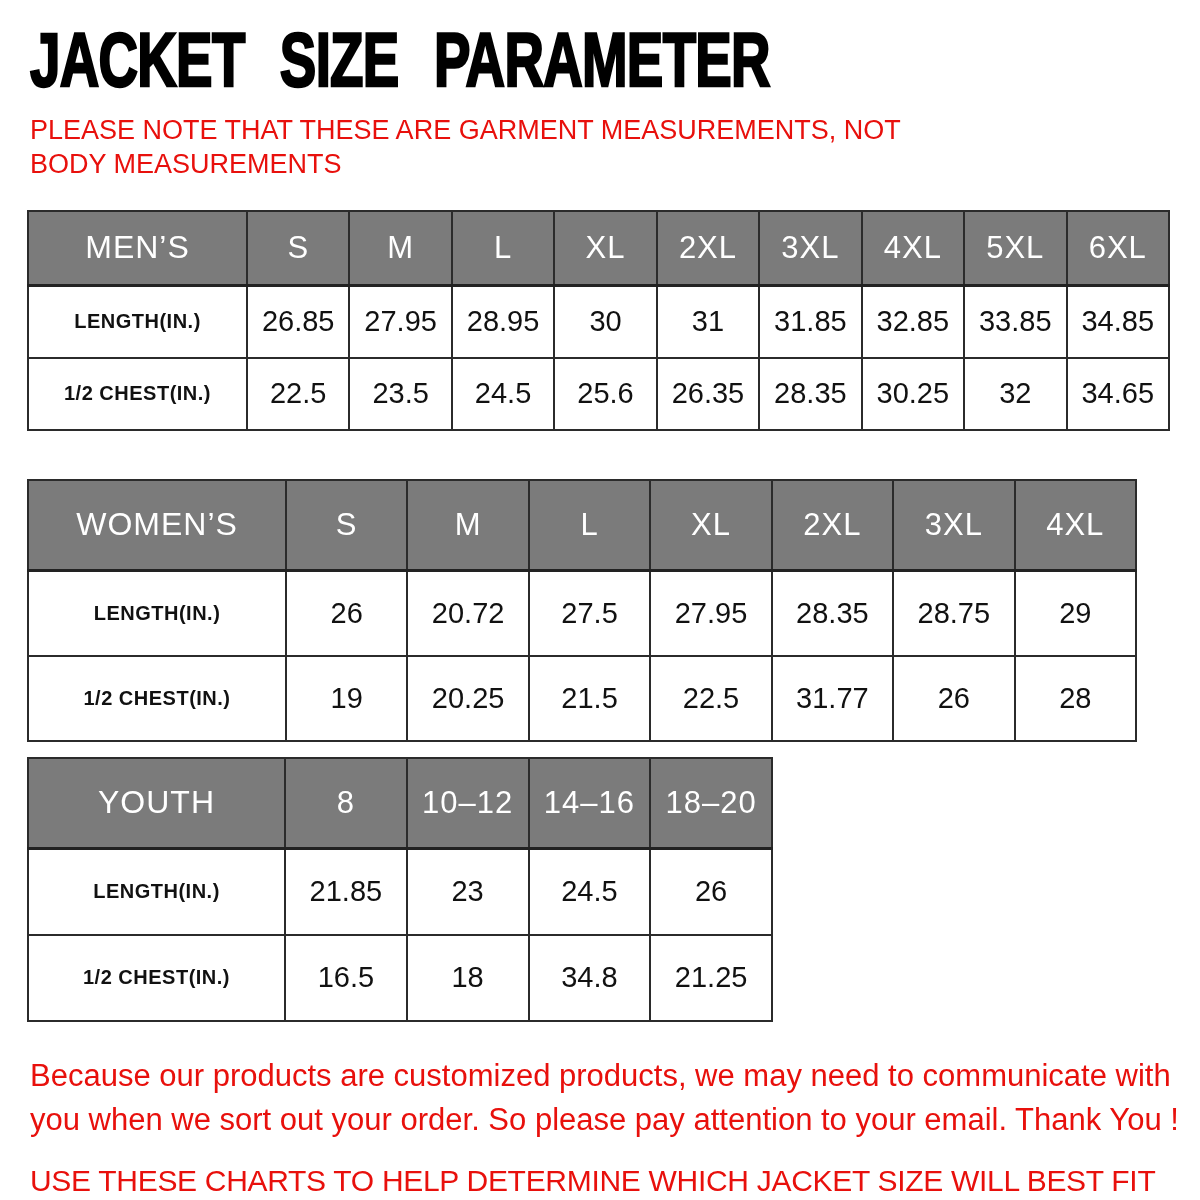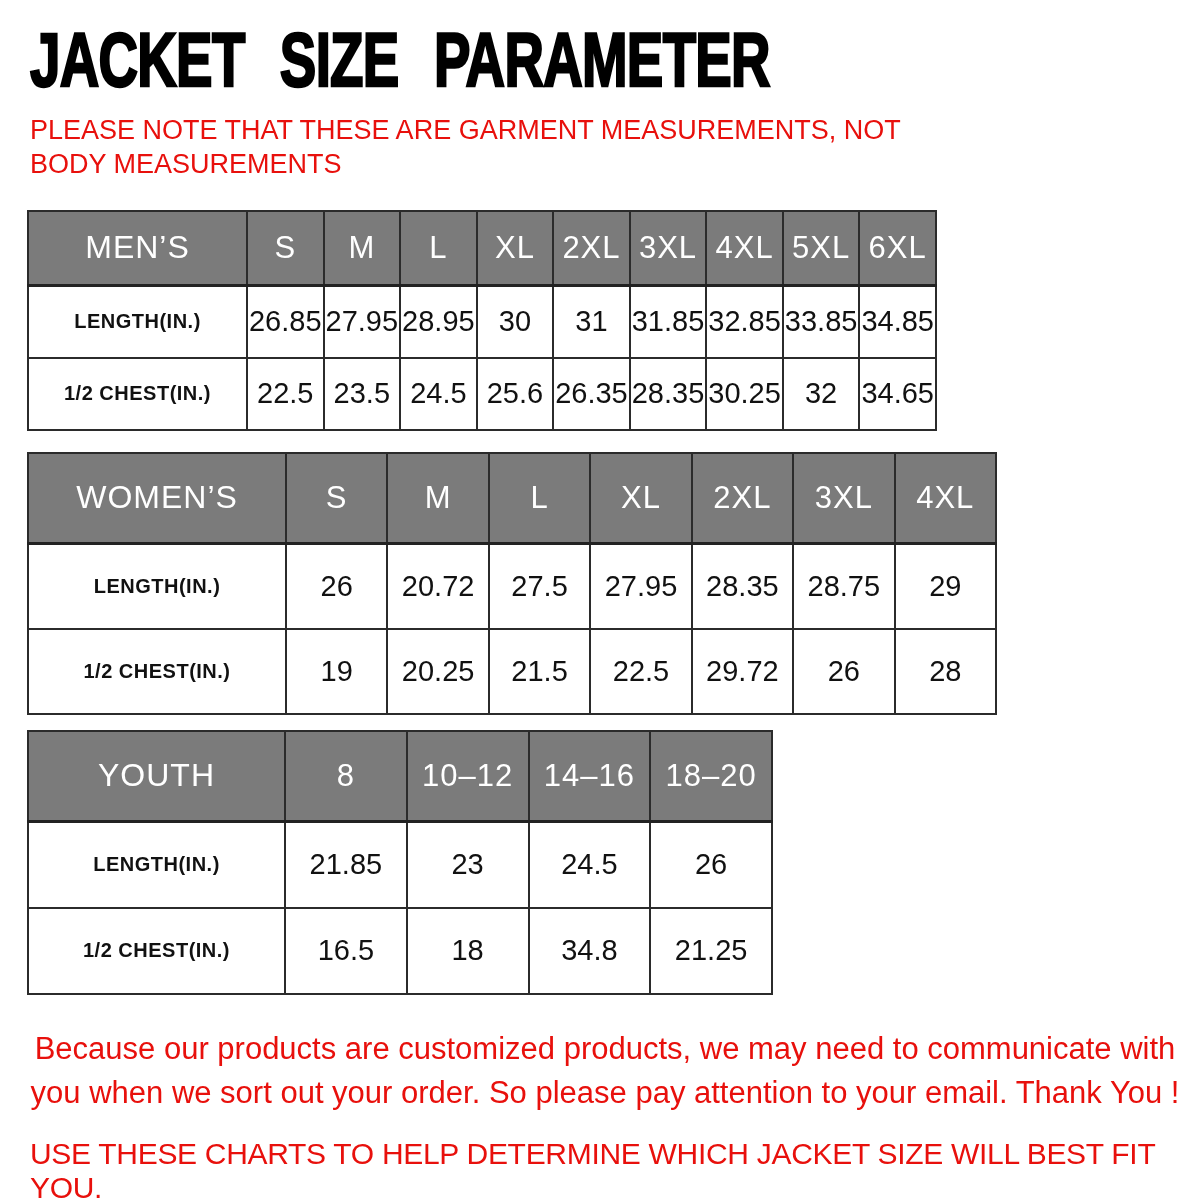--- a/index.html
+++ b/index.html
@@ -68,43 +68,42 @@
     color: #111111;
     font-size: 20px;
     font-weight: 600;
     letter-spacing: 0.5px;
   }
   table.size-table tbody td {
     color: #111111;
     font-size: 29px;
     font-weight: 400;
   }
-  #table-mens { width: 910px; margin-top: 28px; }
+  #table-mens { width: 1143px; margin-top: 28px; }
   #table-mens col.col-first { width: 219px; }
   #table-mens thead tr { height: 75px; }
   #table-mens tbody tr { height: 72px; }
 
-  #table-womens { width: 970px; margin-top: 21px; }
+  #table-womens { width: 1110px; margin-top: 48px; }
   #table-womens col.col-first { width: 258px; }
   #table-womens thead tr { height: 91px; }
   #table-womens tbody tr { height: 85px; }
 
   #table-youth { width: 746px; margin-top: 15px; }
   #table-youth col.col-first { width: 257px; }
   #table-youth thead tr { height: 91px; }
   #table-youth tbody tr { height: 86px; }
 
   .footer-para1 {
     margin: 32px 0 4px 30px;
     max-width: 1150px;
     font-size: 31px;
     line-height: 1.42;
     color: #e8100c;
     font-weight: 400;
-    text-align: center;
   }
   .footer-para2 {
     margin: 22px 0 0 30px;
     max-width: 1150px;
     font-size: 30px;
     color: #e8100c;
     font-weight: 400;
     letter-spacing: -0.3px;
   }
 </style>
@@ -205,21 +204,21 @@
           <td>28.35</td>
           <td>28.75</td>
           <td>29</td>
         </tr>
         <tr>
           <th class="row-label">1/2 CHEST(IN.)</th>
           <td>19</td>
           <td>20.25</td>
           <td>21.5</td>
           <td>22.5</td>
-          <td>29.72</td>
+          <td>31.77</td>
           <td>26</td>
           <td>28</td>
         </tr>
       </tbody>
     </table>
 
   <table class="size-table" id="table-youth">
       <colgroup>
         <col class="col-first">
         <col>

